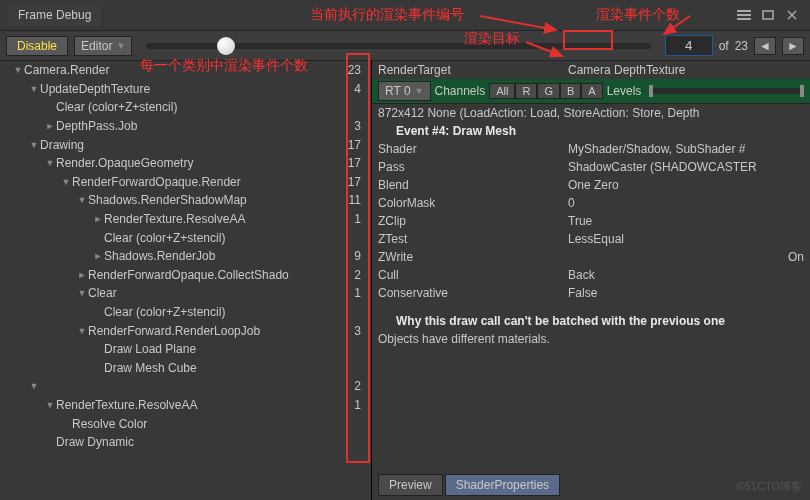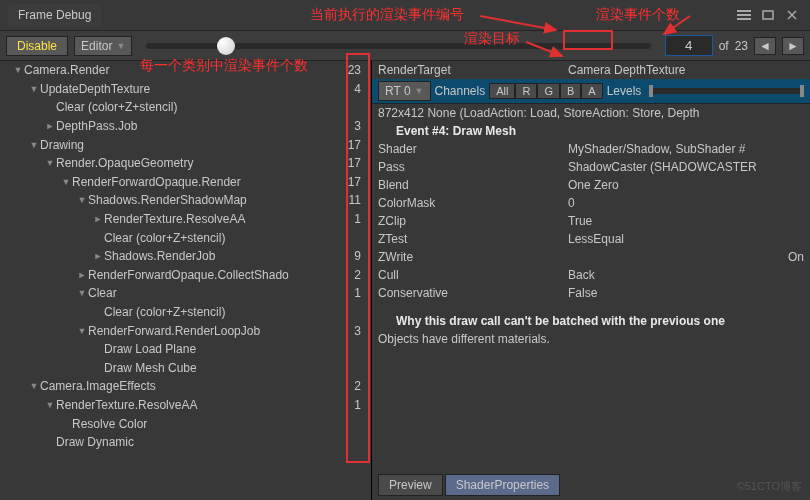--- a/index.html
+++ b/index.html
@@ -20,21 +20,21 @@
 .tree-panel { width: 372px; background: #383838; overflow-y: auto; border-right: 1px solid #000; position: relative; }
 .tree-row { display: flex; align-items: center; padding: 1px 4px; white-space: nowrap; height: 18.6px; }
 .indent { display: inline-block; }
 .arrow { width: 12px; text-align: center; color: #888; font-size: 9px; }
 .count { margin-left: auto; padding-right: 6px; text-align: right; min-width: 28px; }
 .red-box-counts { position: absolute; border: 2px solid #e03030; pointer-events: none; }
 .detail-panel { flex: 1; background: #383838; display: flex; flex-direction: column; }
 .detail-row { display: flex; padding: 2px 6px; align-items: center; }
 .detail-label { width: 120px; }
 .detail-value { flex: 1; color: #c8c8c8; }
-.rt-bar { display: flex; align-items: center; padding: 2px 6px; gap: 4px; background: #0c4a6e; }
+.rt-bar { display: flex; align-items: center; padding: 2px 6px; gap: 4px; background: #14532d; }
 .chan-btn { background: #4a4a4a; border: 1px solid #222; padding: 1px 6px; cursor: pointer; font-size: 11px; }
 .levels-slider { flex:1; height: 6px; background:#2a2a2a; position:relative; margin-left:4px; border-radius:3px; }
 .levels-slider .th { position:absolute; width:4px; height:12px; background:#888; top:-3px; }
 .hr-dark { height: 1px; background: #222; }
 .bold { font-weight: bold; color: #e8e8e8; margin-left: 18px; }
 .bottom-tabs { display: flex; padding: 4px 6px; gap: 2px; }
 .btab { padding: 3px 10px; background: #4a4a4a; border: 1px solid #222; cursor: pointer; }
 .btab.active { background: #5a6a8a; }
 .annotation { position: absolute; color: #ff3030; font-size: 14px; font-family: "SimSun", sans-serif; pointer-events: none; z-index: 100; }
 .arrow-svg { position: absolute; pointer-events: none; z-index: 99; }
@@ -186,21 +186,20 @@
         </div>
         <div class="tree-row">
           <span class="indent" style="width: 88px;"></span>
           <span class="arrow"></span>
           <span>Draw Mesh Cube</span>
           <span class="count"></span>
         </div>
         <div class="tree-row">
           <span class="indent" style="width: 24px;"></span>
           <span class="arrow">▼</span>
-          <span>Camera.ImageEffects</span>
           <span class="count">2</span>
         </div>
         <div class="tree-row">
           <span class="indent" style="width: 40px;"></span>
           <span class="arrow">▼</span>
           <span>RenderTexture.ResolveAA</span>
           <span class="count">1</span>
         </div>
         <div class="tree-row">
           <span class="indent" style="width: 56px;"></span>

